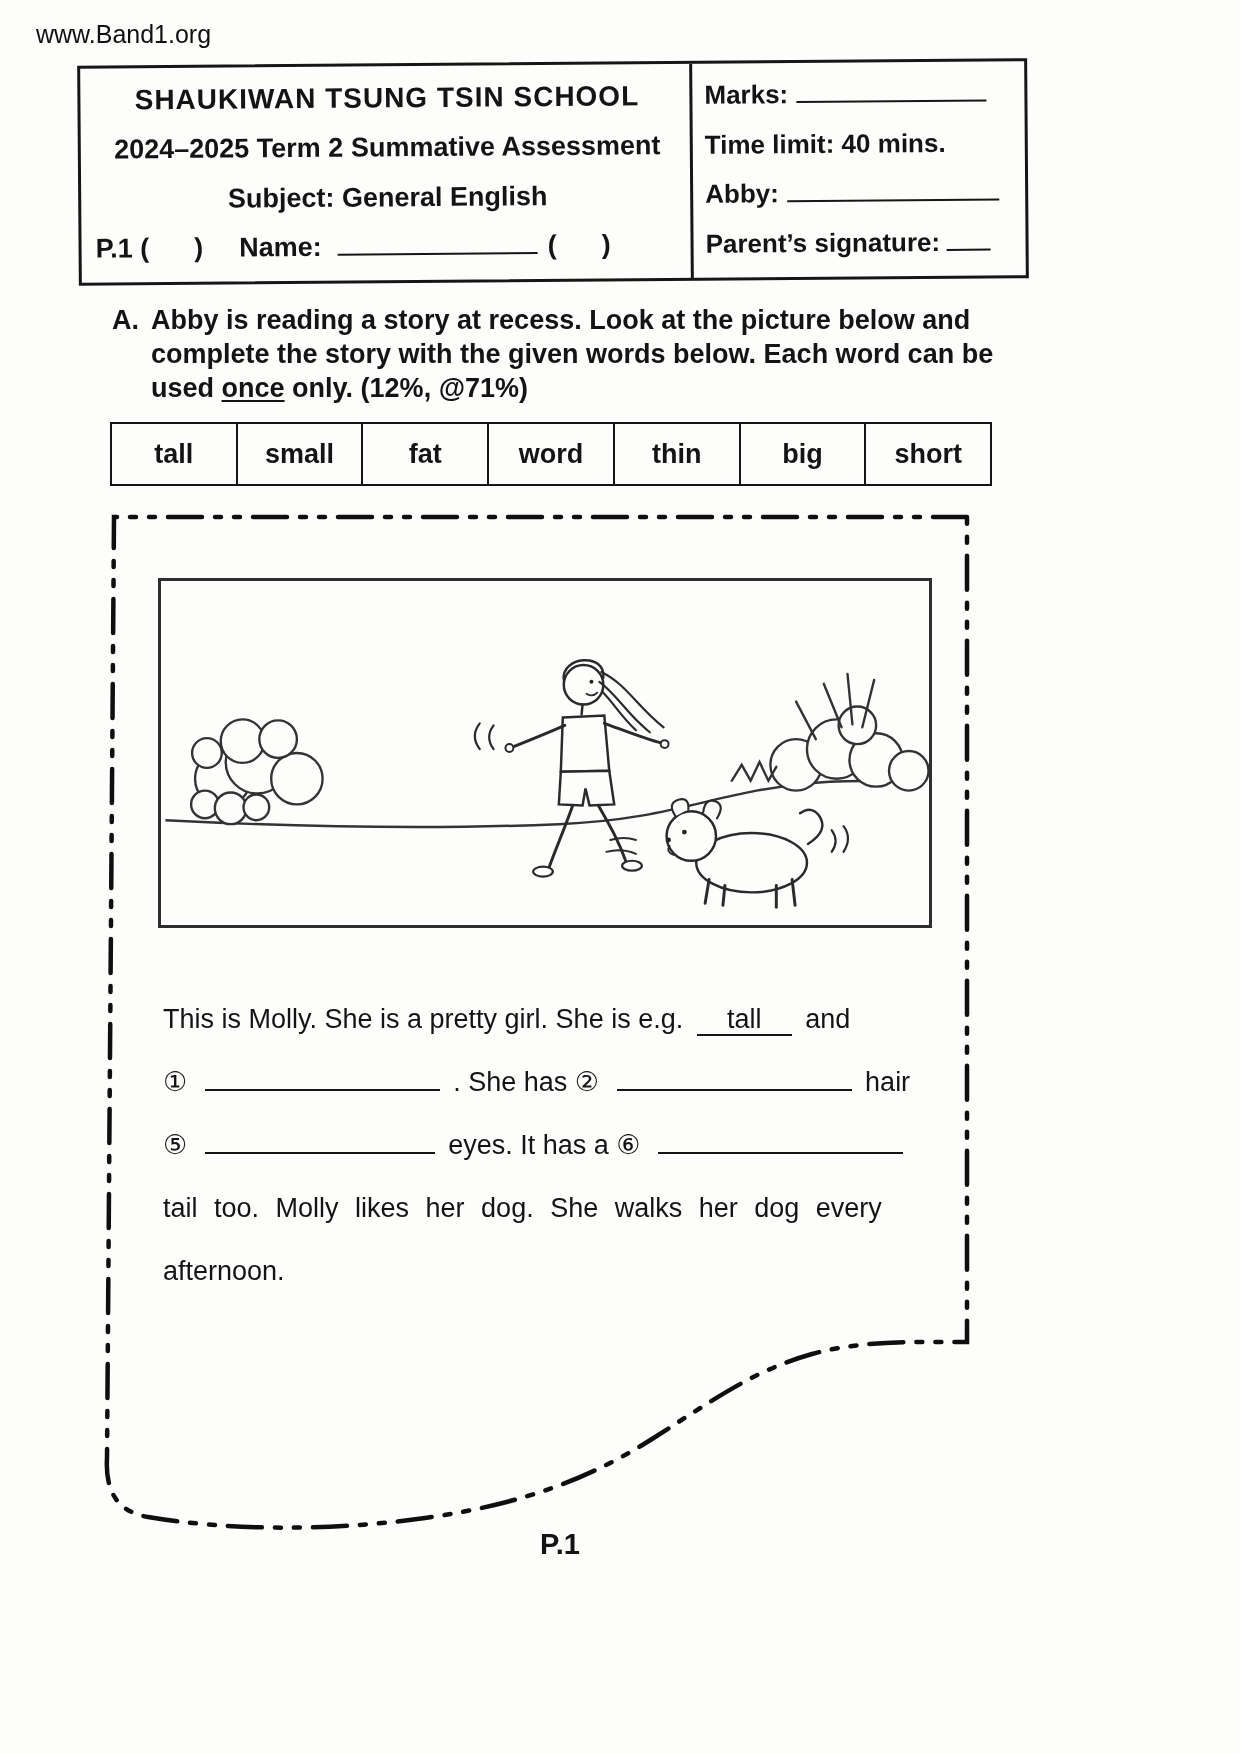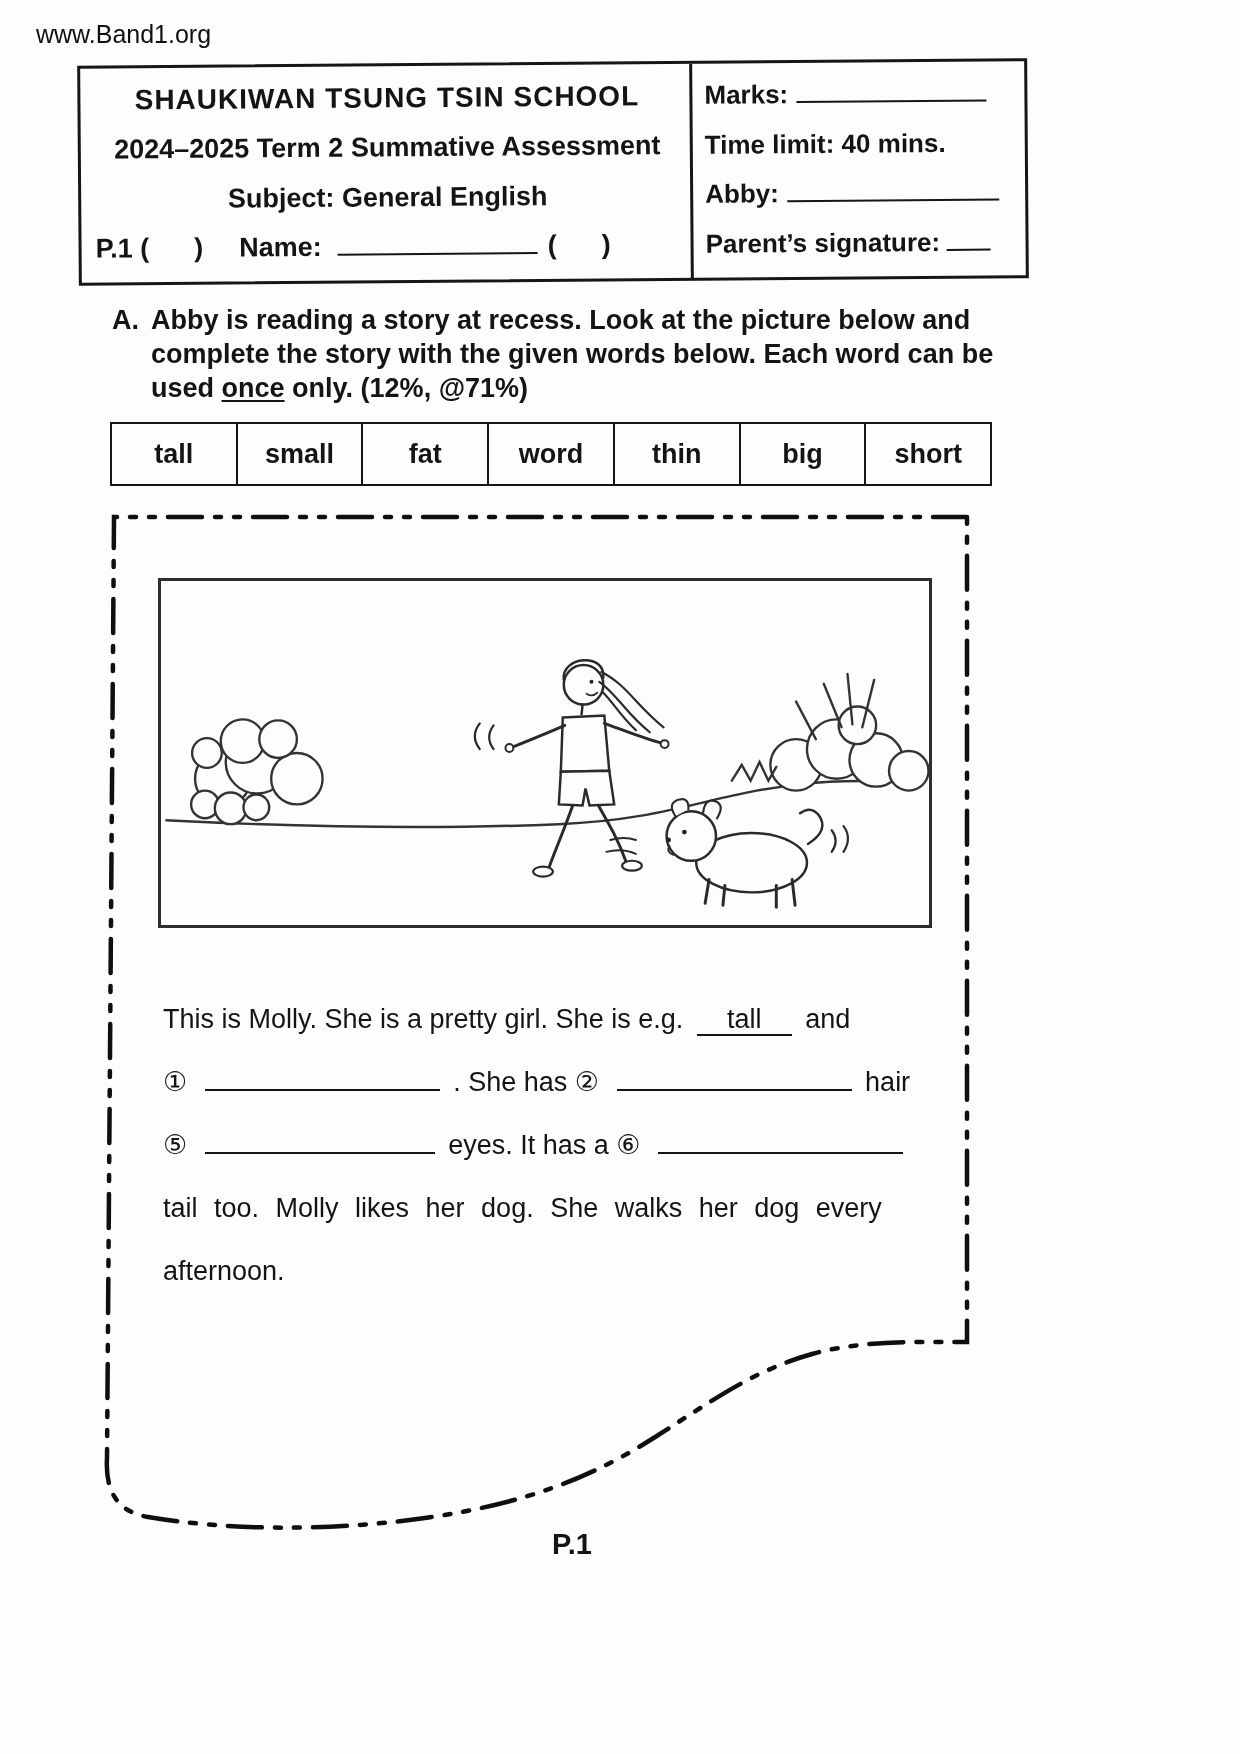--- a/index.html
+++ b/index.html
@@ -153,21 +153,21 @@
   .b-eg { width: 95px; }
   .b1 { width: 235px; }
   .b2 { width: 235px; }
   .b3 { width: 245px; }
   .b4 { width: 235px; }
   .b5 { width: 230px; }
   .b6 { width: 245px; }
   
   .page-num {
     position: absolute;
-    left: 492px;
+    left: 480px;
     top: 1528px;
     width: 160px;
     text-align: center;
     font-size: 29px;
     font-weight: bold;
   }
 </style>
 </head>
 <body>
 

